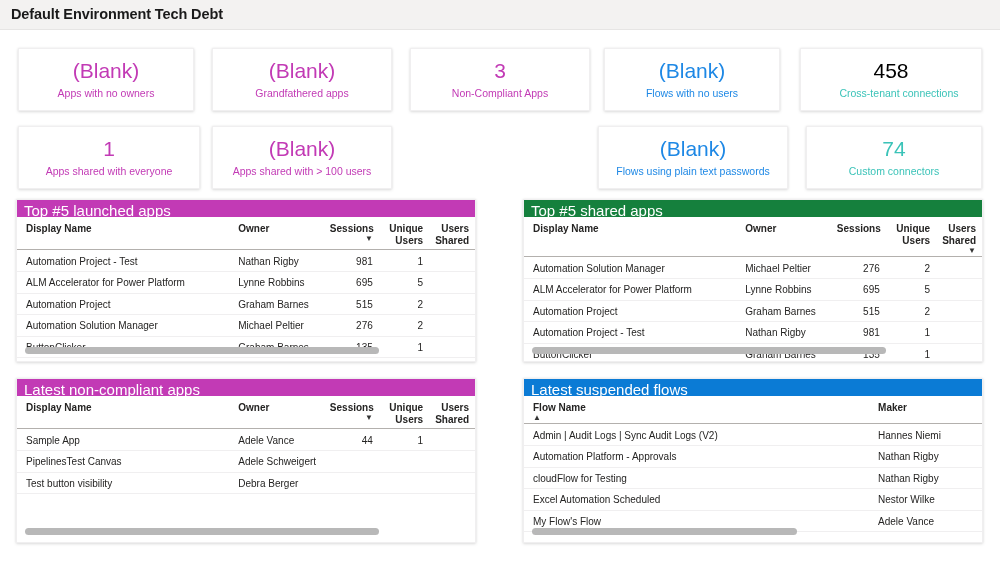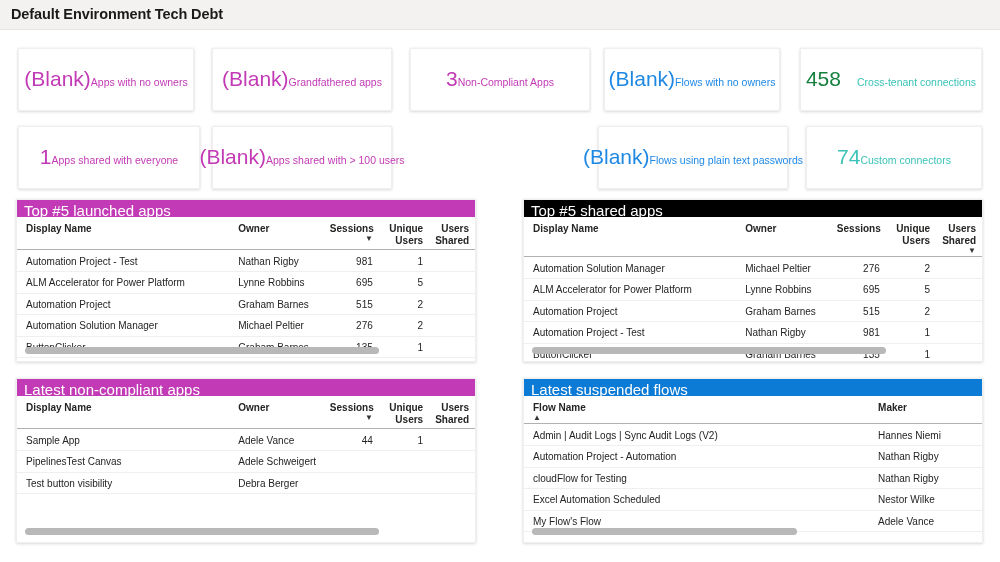--- a/index.html
+++ b/index.html
@@ -29,21 +29,21 @@
     position: absolute; left: 0; top: 31px; width: 1000px; height: 531px;
     background: #ffffff;
   }
 
   
   .kpi {
     position: absolute;
     background: #ffffff;
     border: 1px solid #f0eff0;
     box-shadow: 0 1px 3px rgba(0,0,0,0.13), 0 0 2px rgba(0,0,0,0.06);
-    display: flex; flex-direction: row;
+    display: flex; flex-direction: column;
     align-items: center; justify-content: center;
   }
   .kpi .value {
     font-size: 21px; font-weight: 400; line-height: 1.05;
     white-space: nowrap;
   }
   .kpi .label {
     font-size: 10.5px; font-weight: 400; line-height: 1.1;
     margin-top: 6px; white-space: nowrap; text-align: right;
   }
@@ -128,25 +128,25 @@
       <div class="label" style="color:#C23AB5;">Grandfathered apps</div>
     </div>
 
     <div class="kpi" style="left:410px; top:17px; width:180px; height:63px;">
       <div class="value" style="color:#C23AB5;">3</div>
       <div class="label" style="color:#C23AB5;">Non-Compliant Apps</div>
     </div>
 
     <div class="kpi" style="left:604px; top:17px; width:176px; height:63px;">
       <div class="value" style="color:#1E88E5;">(Blank)</div>
-      <div class="label" style="color:#1E88E5;">Flows with no owners</div>
+      <div class="label" style="color:#1E88E5;">Flows with no users</div>
     </div>
 
     <div class="kpi" style="left:800px; top:17px; width:182px; height:63px;">
-      <div class="value" style="color:#15803d;">458</div>
+      <div class="value" style="color:#000000;">458</div>
       <div class="label" style="color:#3BC3B8;padding-left:16px;">Cross-tenant connections</div>
     </div>
 
     <div class="kpi" style="left:18px; top:95px; width:182px; height:63px;">
       <div class="value" style="color:#C23AB5;">1</div>
       <div class="label" style="color:#C23AB5;">Apps shared with everyone</div>
     </div>
 
     <div class="kpi" style="left:212px; top:95px; width:180px; height:63px;">
       <div class="value" style="color:#C23AB5;">(Blank)</div>
@@ -232,21 +232,21 @@
               </tr>
             </tbody>
         </table>
       </div>
       <div class="hscroll" style="top:147px;">
         <div class="thumb" style="width: 80%;"></div>
       </div>
     </div>
 
     <div class="tbl" style="left:523px; top:168px; width:460px; height:163px;">
-      <div class="vhdr" style="background:#000000;">Top #5 shared apps</div>
+      <div class="vhdr" style="background:#15803d;">Top #5 shared apps</div>
       <div class="body">
         <table class="grid">
           <colgroup>
             <col style="width:47%">
               <col style="width:20%">
               <col style="width:12%">
               <col style="width:11%">
               <col style="width:10%">
           </colgroup>
           <thead>
@@ -392,21 +392,21 @@
                 <span>Maker</span>
               </th>
             </tr>
           </thead>
           <tbody>
               <tr class="first-row">
                 <td>Admin | Audit Logs | Sync Audit Logs (V2)</td>
                 <td>Hannes Niemi</td>
               </tr>
               <tr>
-                <td>Automation Project - Automation</td>
+                <td>Automation Platform - Approvals</td>
                 <td>Nathan Rigby</td>
               </tr>
               <tr>
                 <td>cloudFlow for Testing</td>
                 <td>Nathan Rigby</td>
               </tr>
               <tr>
                 <td>Excel Automation Scheduled</td>
                 <td>Nestor Wilke</td>
               </tr>

